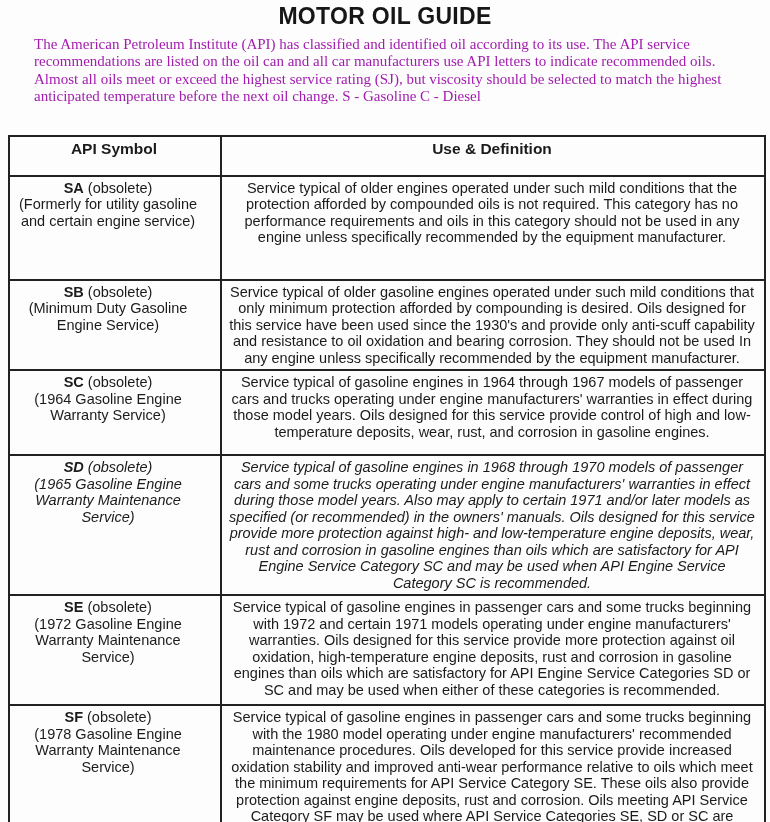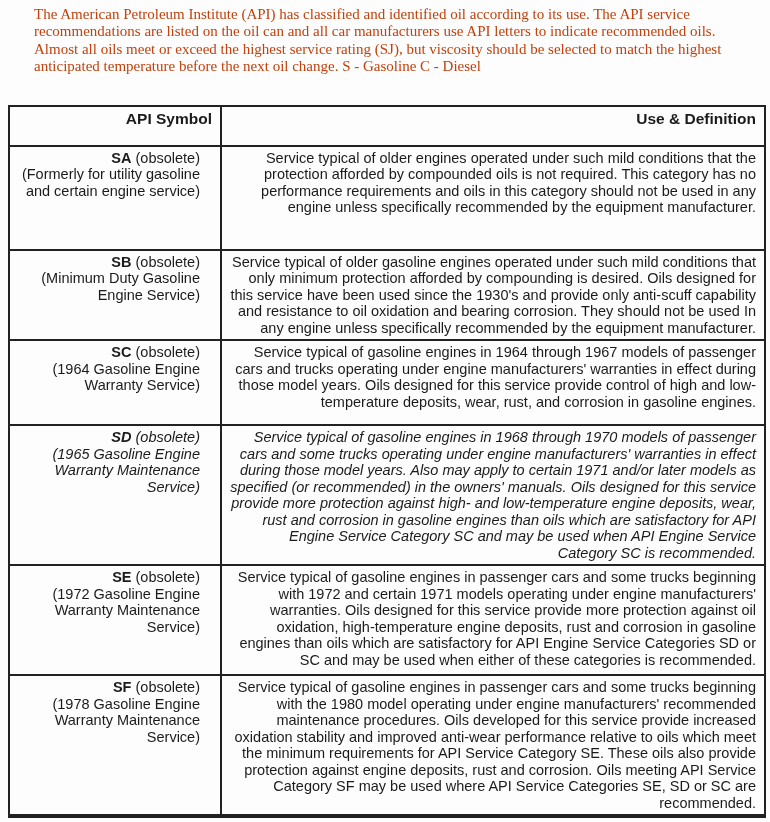--- a/index.html
+++ b/index.html
@@ -25,39 +25,39 @@
     font-size: 23px;
     letter-spacing: 0.3px;
     color: #161616;
   }
   .intro {
     margin: 6px 30px 0 34px;
     width: 705px;
     font-family: "Liberation Serif", serif;
     font-size: 15px;
     line-height: 1.16;
-    color: #c2410c;
+    color: #a21caf;
   }
   table.api-table {
     border-collapse: collapse;
     table-layout: fixed;
     margin: 29px 0 0 8px;
     width: 756px;
     font-family: "Liberation Sans", sans-serif;
     font-size: 14.5px;
     line-height: 1.14;
     color: #1b1b1b;
     border: 2px solid #222;
     border-bottom-width: 4px;
   }
   .api-table th,
   .api-table td {
     border: 2px solid #222;
     vertical-align: top;
-    text-align: right;
+    text-align: center;
     padding: 3px 8px 3px 6px;
   }
   .api-table th {
     font-size: 15.5px;
     font-weight: bold;
     height: 32px;
   }
   .col-symbol { width: 212px; }
   .col-def    { width: 544px; }
   td.sym-cell { padding-right: 20px; }
@@ -69,20 +69,21 @@
   tr.row-sc td { height: 77px; margin-left: 25px; }
   tr.row-sd td { height: 128px; font-style: italic; }
   tr.row-se td { height: 102px; }
   tr.row-sf td { height: 127px; }
 </style>
 </head>
 <body>
 
 <div class="page">
 
+  <h1 class="doc-title">MOTOR OIL GUIDE</h1>
 
   <p class="intro">The American Petroleum Institute (API) has classified and identified oil according to its use. The API service recommendations are listed on the oil can and all car manufacturers use API letters to indicate recommended oils. Almost all oils meet or exceed the highest service rating (SJ), but viscosity should be selected to match the highest anticipated temperature before the next oil change. S - Gasoline C - Diesel</p>
 
   <table class="api-table">
     <colgroup>
       <col class="col-symbol">
       <col class="col-def">
     </colgroup>
     <thead>
       <tr>

